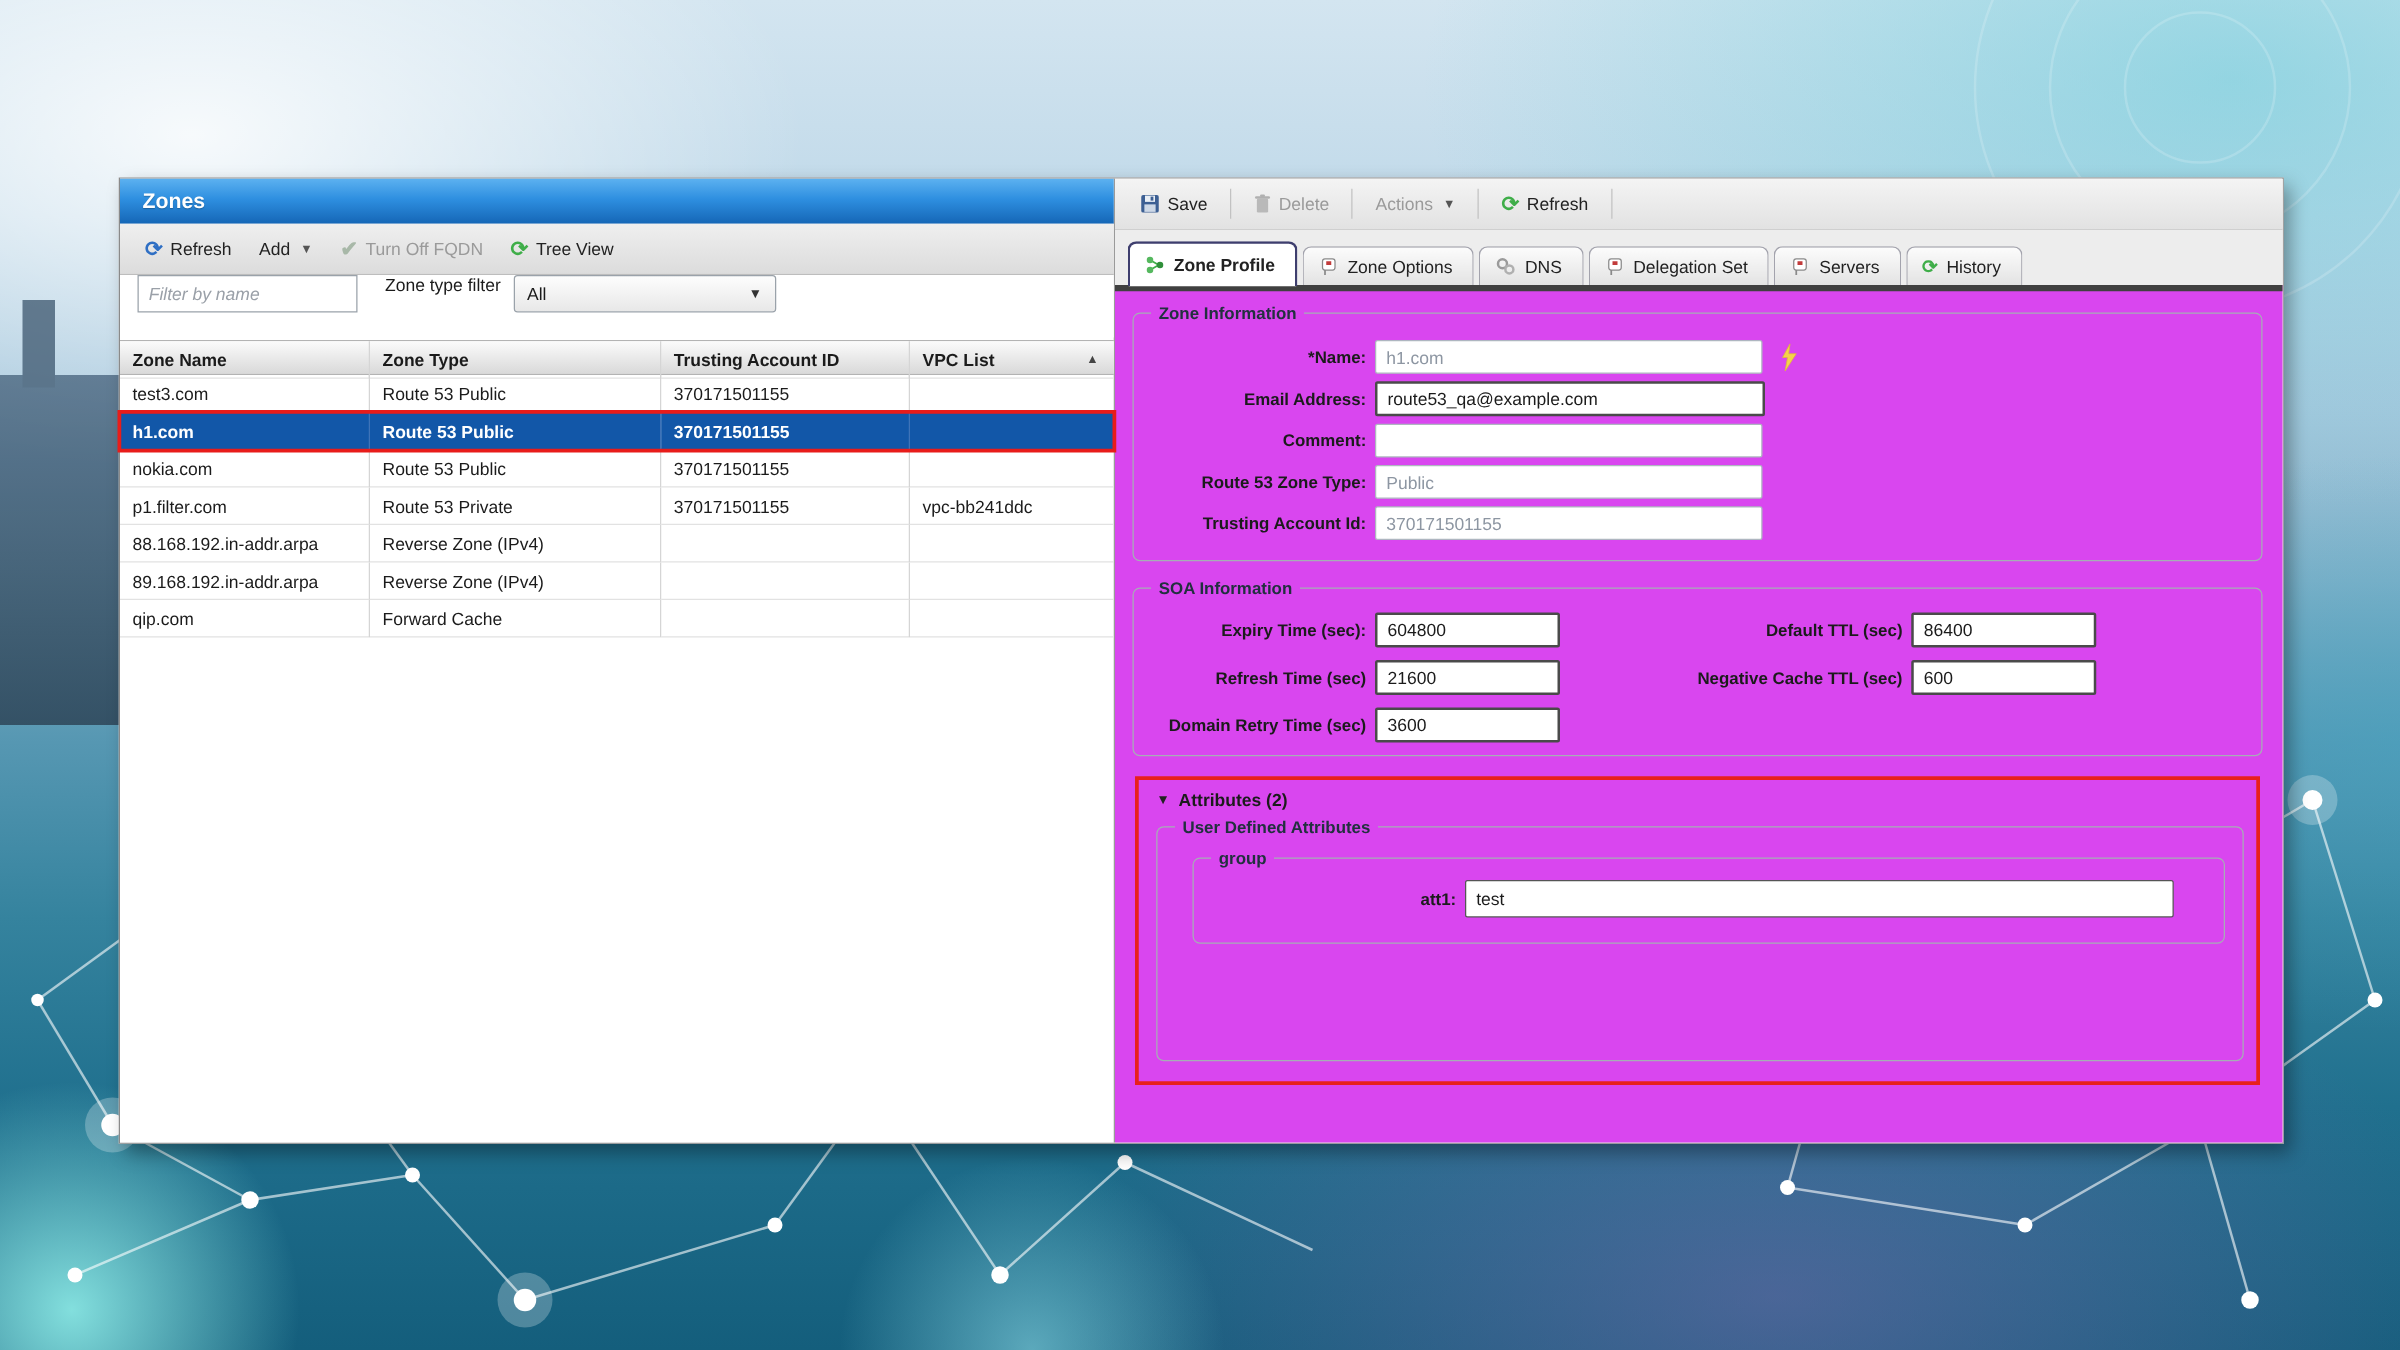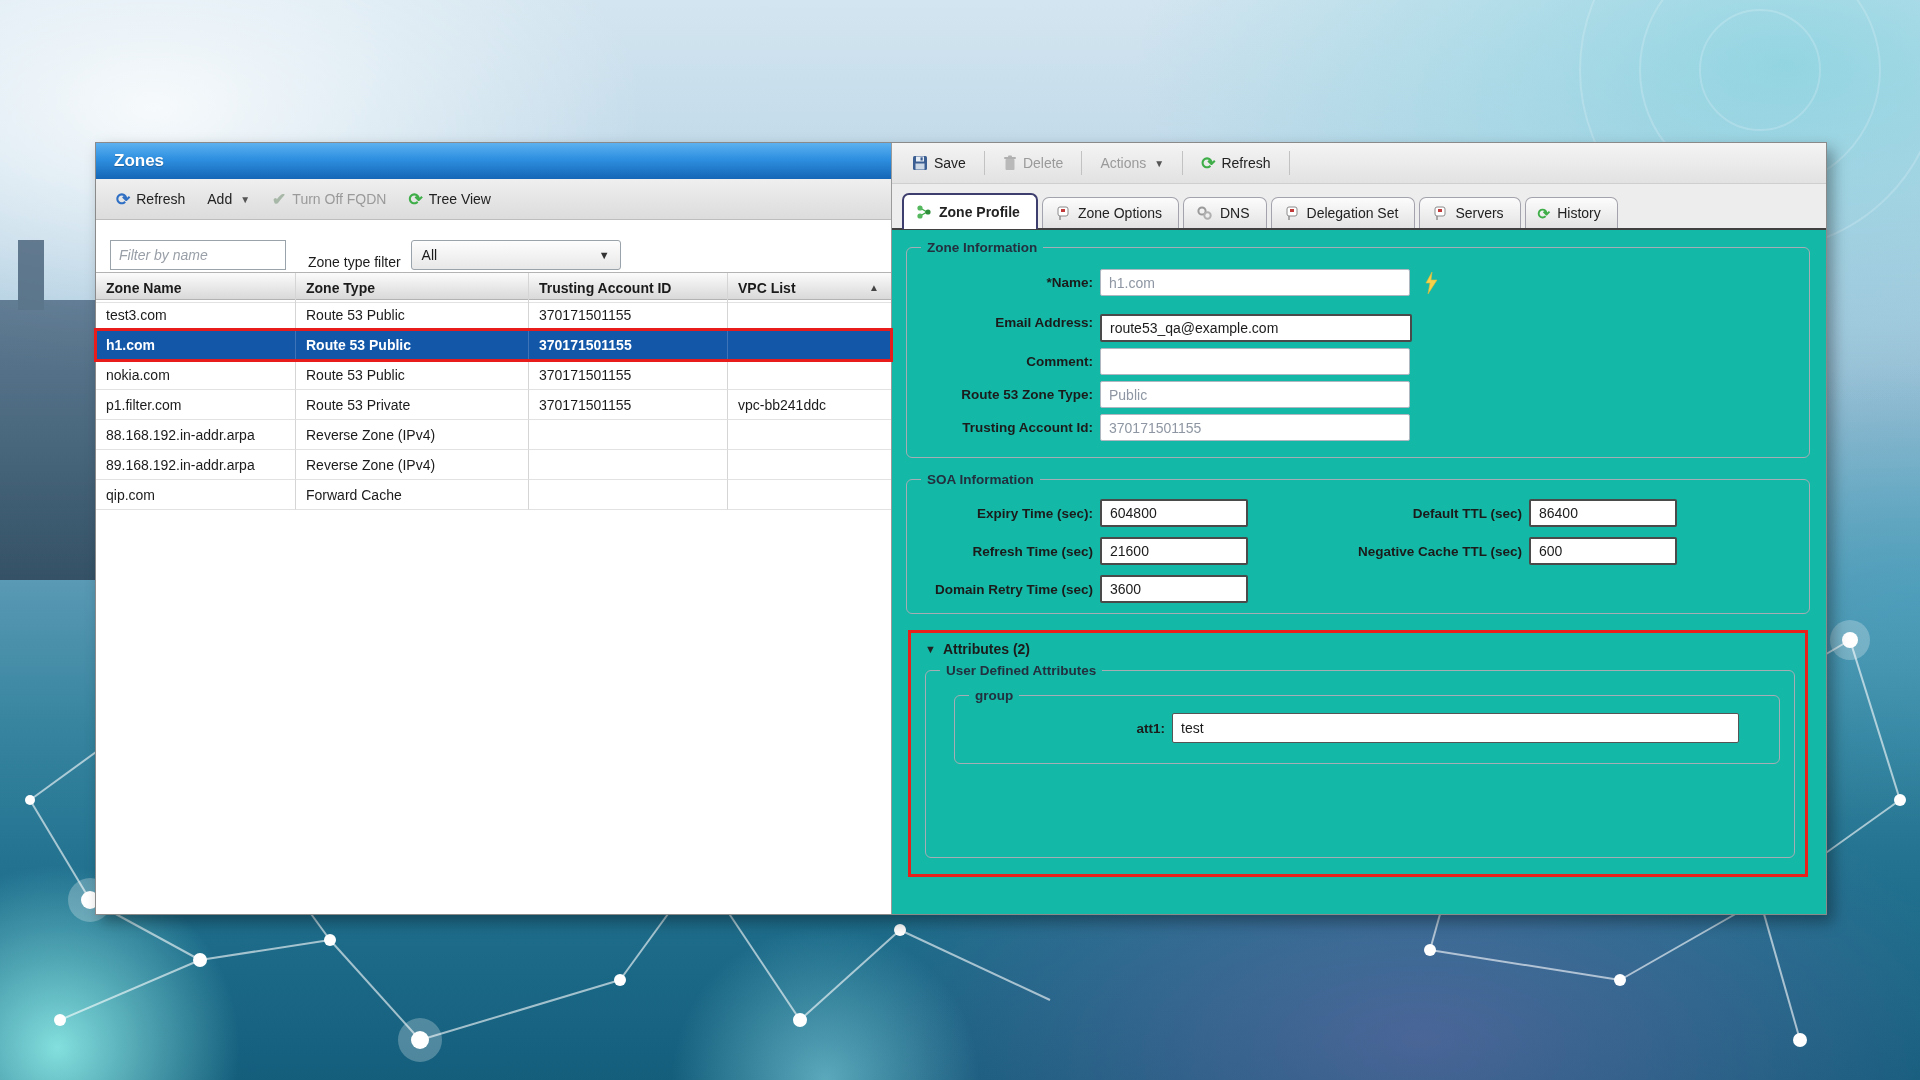--- a/index.html
+++ b/index.html
@@ -26,21 +26,21 @@
     background:linear-gradient(180deg,#5cb1f0 0%,#2e8fe0 45%,#1566b6 100%);text-shadow:0 1px 1px rgba(0,0,0,.25);}
   .ltoolbar{height:40px;display:flex;align-items:center;gap:10px;padding:0 14px;
     background:linear-gradient(180deg,#efefef,#dcdcdc);border-bottom:1px solid #bdbdbd;font-size:14px;color:#222;}
   .tbtn{display:inline-flex;align-items:center;gap:6px;background:transparent;border:0;font:inherit;color:#222;padding:4px 6px;cursor:pointer;}
   .tbtn.disabled{color:#9a9a9a;cursor:default;}
   .glyph{font-size:17px;line-height:1;font-weight:bold;}
   .glyph.blue{color:#2f6fc4;}
   .glyph.green{color:#3fae49;}
   .glyph.gray{color:#a8b8a8;}
   .caret{font-size:10px;color:#555;margin-left:2px;}
-  .filter-row{height:50px;display:flex;align-items:flex-end;padding:0 14px;background:#fff;font-size:14px;}
+  .filter-row{height:50px;display:flex;align-items:flex-start;padding:0 14px;background:#fff;font-size:14px;}
   .filter-input{width:158px;height:28px;border:1px solid #9aa2aa;padding:0 8px;font:14px "Liberation Sans",sans-serif;color:#333;}
   .filter-input::placeholder{font-style:italic;color:#9aa0a8;}
   .ztf-label{margin:0 10px 0 22px;color:#1b1b1b;}
   .select{width:188px;height:28px;border:1px solid #9aa2aa;border-radius:3px;display:flex;align-items:center;justify-content:space-between;
     padding:0 10px;background:linear-gradient(180deg,#fdfdfd,#e8e8e8);cursor:pointer;font-size:14px;color:#1b1b1b;}
   .select .arrow{font-size:11px;color:#333;}
   .ztable{margin-top:2px;border-top:1px solid #b3b3b3;font-size:14px;}
   .trow{display:grid;grid-template-columns:200px 233px 199px 1fr;align-items:stretch;}
   .thead{background:linear-gradient(180deg,#fbfbfb,#d9d9d9);border-bottom:1px solid #b3b3b3;height:26px;font-weight:bold;color:#2b2b2b;}
   .thead .cell{border-right:1px solid #b3b3b3;display:flex;align-items:center;}
@@ -53,29 +53,29 @@
   .sort-asc{font-size:10px;color:#444;margin-right:2px;}
   
   .detail-panel{flex:1;display:flex;flex-direction:column;background:#fff;min-width:0;}
   .rtoolbar{height:40px;display:flex;align-items:center;gap:8px;padding:0 14px;
     background:linear-gradient(180deg,#f4f4f4,#e2e2e2);border-bottom:1px solid #cfcfcf;font-size:14px;}
   .sep{width:1px;height:24px;background:#c2c2c2;margin:0 4px;}
   .tabstrip{display:flex;align-items:flex-end;gap:4px;padding:8px 10px 0 10px;background:#ededed;}
   .tab{display:inline-flex;align-items:center;gap:7px;padding:7px 16px 7px 12px;font-size:14px;color:#222;
     background:linear-gradient(180deg,#fcfcfc,#e3e3e3);border:1px solid #a3a3ad;border-bottom:0;border-radius:7px 7px 0 0;cursor:pointer;}
   .tab.active{background:#fff;border:2px solid #3e3e6e;border-bottom:0;font-weight:bold;padding-top:9px;padding-bottom:9px;position:relative;top:1px;}
-  .rcontent{flex:1;border-top:2px solid #404040;padding:10px 16px 10px 14px;overflow:hidden;background:#14b8a6;}
+  .rcontent{flex:1;border-top:5px solid #404040;padding:10px 16px 10px 14px;overflow:hidden;background:#d946ef;}
   fieldset{border:1px solid #a6adb5;border-radius:6px;margin:0;padding:8px 14px 10px;}
   legend{font-size:13.5px;font-weight:bold;color:#22303f;padding:0 6px;}
   .frow{display:flex;align-items:center;margin:6px 0;}
   .flabel{width:172px;text-align:right;font-size:13.5px;font-weight:bold;color:#1b1b1b;flex:0 0 172px;}
   .finput{height:25px;border:1px solid #aeb6c0;border-radius:2px;margin-left:7px;padding:0 8px;
     font:14px "Liberation Sans",sans-serif;color:#1b1b1b;width:292px;background:#fff;}
   .finput.readonly{color:#8d96a2;}
-  .finput.focused{border:2px solid #4a4a4a;height:24px;margin-top:12px;}
+  .finput.focused{border:2px solid #4a4a4a;height:24px;}
   .bolt{margin-left:14px;}
   .soa-grid{display:grid;grid-template-columns:172px 150px 265px 150px;column-gap:7px;row-gap:10px;align-items:center;margin-top:4px;}
   .soa-label{font-size:13.5px;font-weight:bold;color:#1b1b1b;text-align:right;}
   .soa-input{height:24px;border:2px solid #4a4a4a;border-radius:2px;padding:0 8px;font:14px "Liberation Sans",sans-serif;color:#1b1b1b;width:128px;}
   .attrs-box{margin:16px 2px 0 2px;border:3px solid #e8201c;padding:5px 10px 16px 10px;}
   .attrs-header{display:flex;align-items:center;gap:7px;font-size:14px;font-weight:bold;color:#1b1b1b;padding:3px 0 6px 4px;cursor:pointer;}
   .tri-down{font-size:11px;color:#222;}
   .uda-fieldset{margin-left:4px;min-height:175px;}
   .group-fieldset{margin:2px 0 0 14px;padding:10px 14px 20px;}
   .att1-row{display:flex;align-items:center;}

